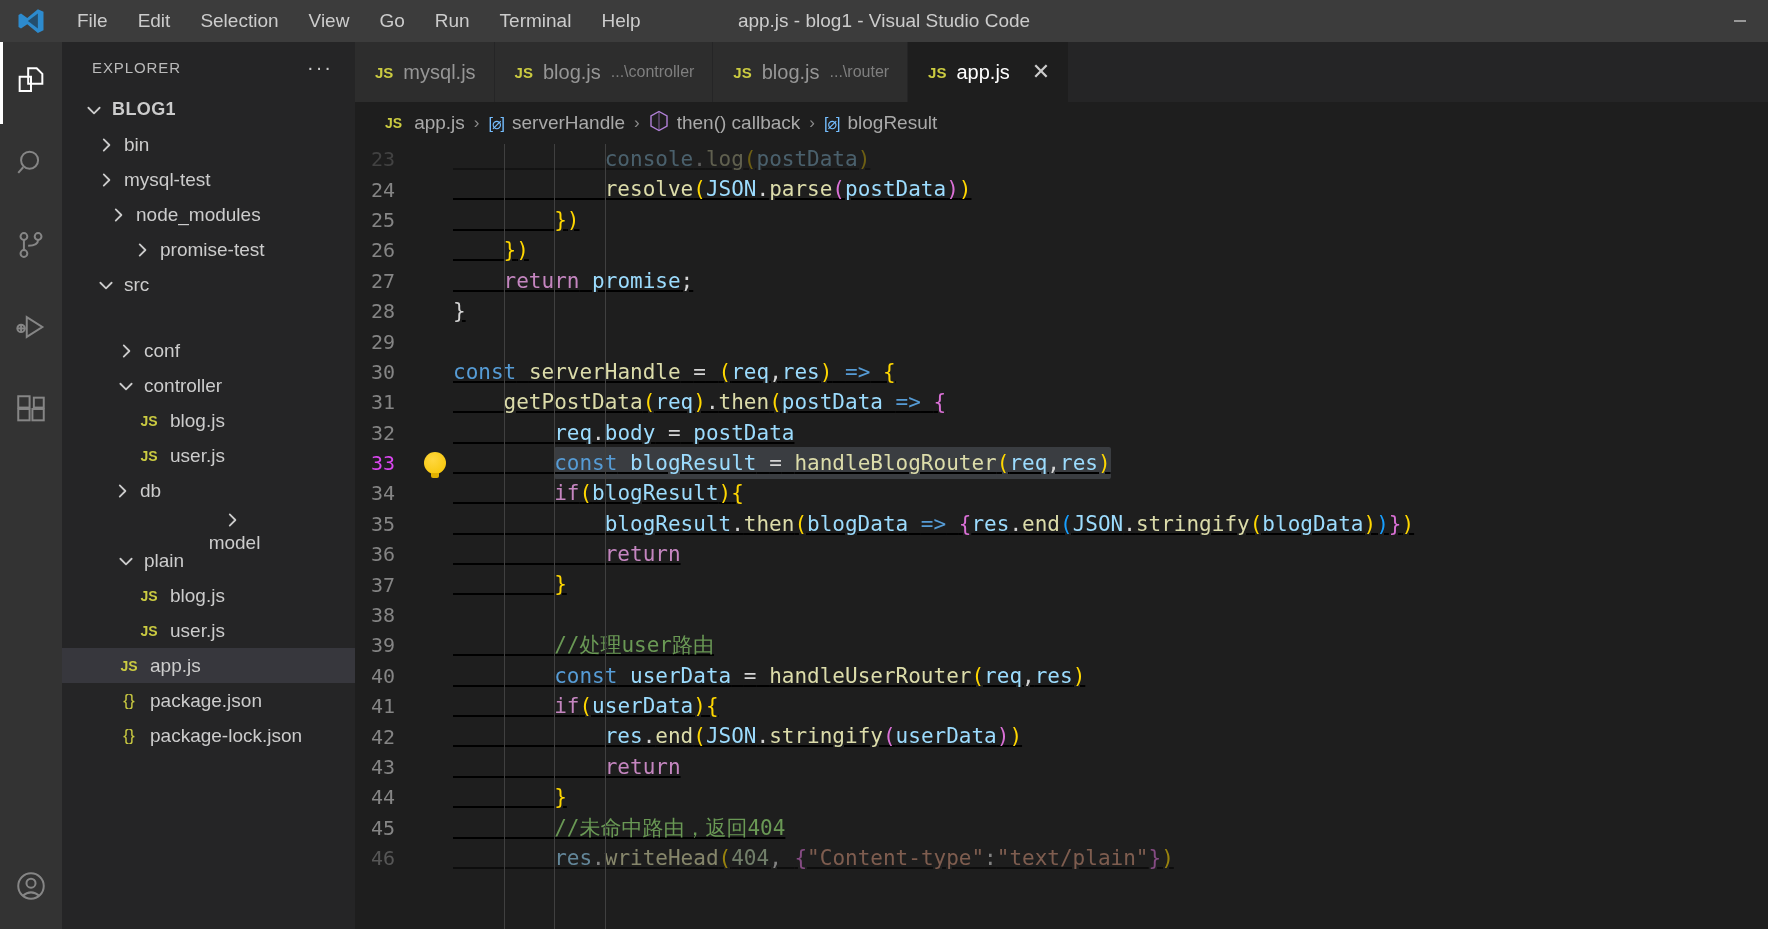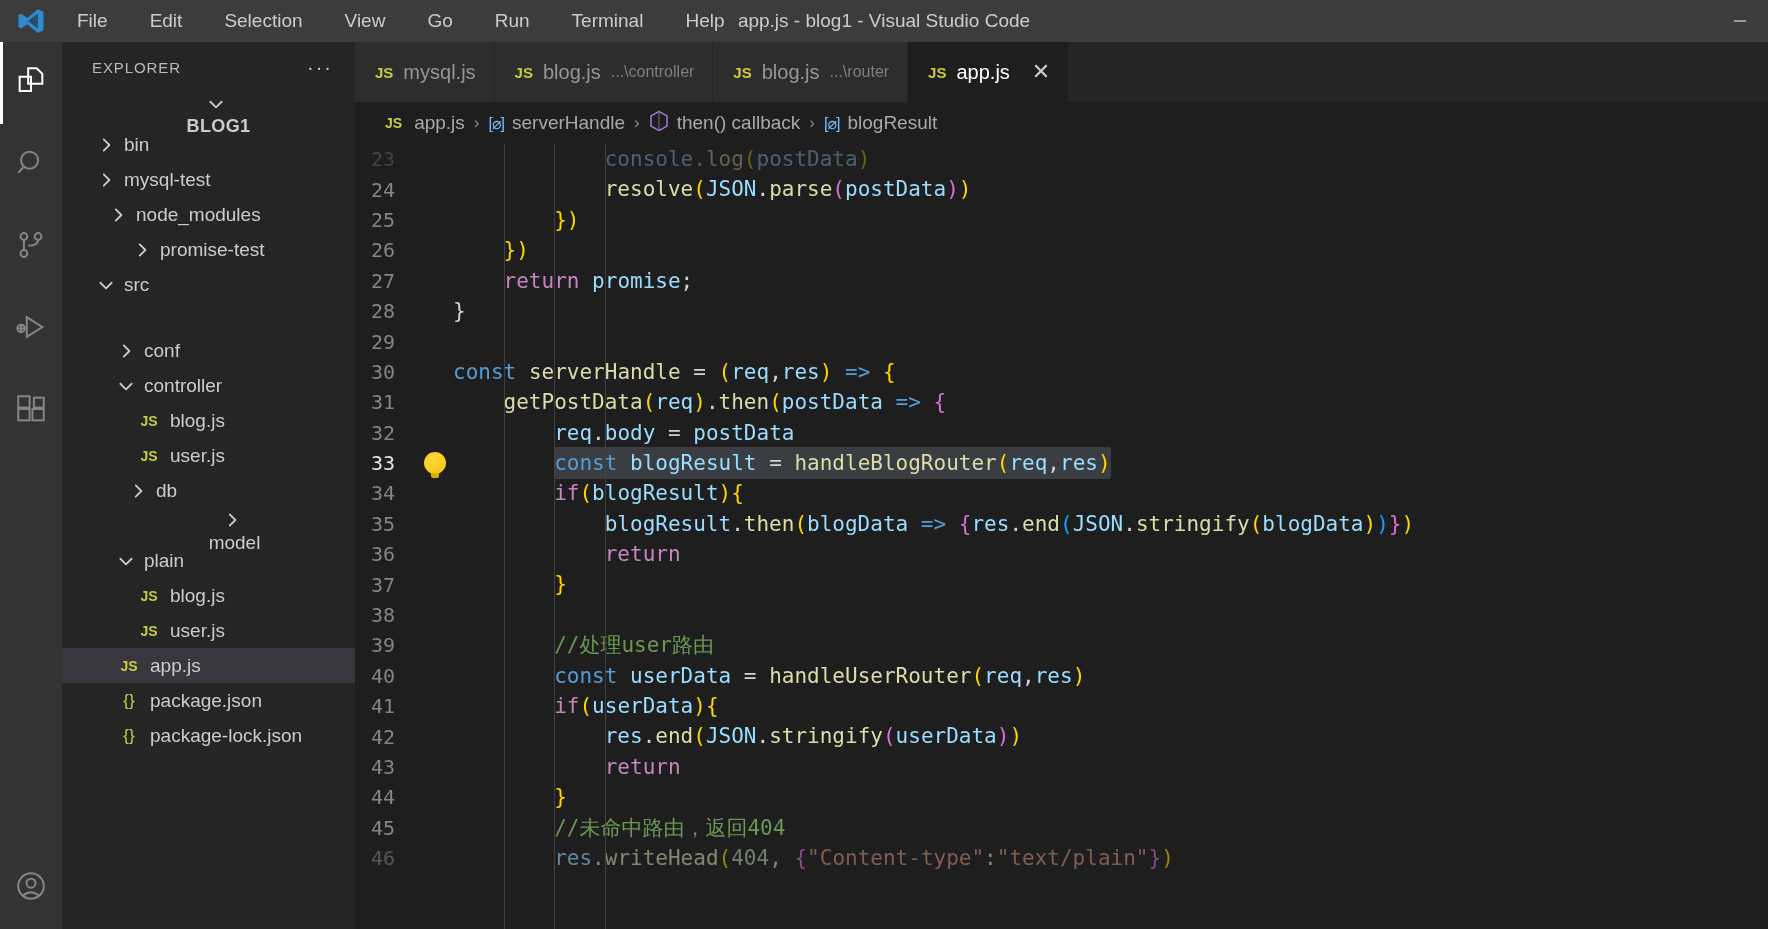--- a/index.html
+++ b/index.html
@@ -10,21 +10,21 @@
     overflow: hidden;
   }
   #app { position: relative; width: 1768px; height: 929px; display: flex; flex-direction: column; }
 
   
   .titlebar {
     height: 42px; background: #3c3c3c; display: flex; align-items: center;
     flex: 0 0 42px; position: relative;
   }
   .vs-logo { width: 62px; height: 42px; display: flex; align-items: center; justify-content: center; }
-  .menu { display: flex; align-items: center; gap: 12px; }
+  .menu { display: flex; align-items: center; gap: 0px; }
   .menu-item {
     color: #cccccc; font-size: 19px; padding: 4px 15px; line-height: 26px;
     font-family: "Liberation Sans", sans-serif; white-space: nowrap;
   }
   .win-title {
     position: absolute; left: 0; right: 0; text-align: center;
     color: #cccccc; font-size: 19px; pointer-events: none;
   }
   .win-controls { margin-left: auto; display: flex; height: 42px; z-index: 3; }
   .win-btn { width: 56px; height: 42px; display: flex; align-items: center; justify-content: center; color: #cccccc; }
@@ -96,27 +96,27 @@
   .bc { display: flex; align-items: center; gap: 8px; }
   .bc-sep { color: #8c8c8c; margin: 0 9px; font-size: 17px; }
   .bc .jsicon { flex: 0 0 auto; font-size: 14px; margin-right: 4px; }
   .sym-box { color: #75beff; font-size: 16px; letter-spacing: -1px; }
   .sym-hex { color: #b180d7; font-size: 17px; }
 
   
   .codearea { flex: 1 1 auto; position: relative; overflow: hidden; display: flex; }
   .cl {
     height: 30.4px; line-height: 30.4px; display: flex; align-items: center;
-    font-family: "DejaVu Sans Mono", monospace; font-size: 21px; white-space: pre;
+    font-family: "DejaVu Sans Mono", monospace; font-size: 21px; white-space: pre; text-decoration: underline;
   }
   .lnum {
     width: 62px; flex: 0 0 62px; text-align: right; padding-right: 22px;
     color: #858585; font-family: "DejaVu Sans Mono", monospace; font-size: 20px;
   }
-  .lnum.cur { color: #e5e5e5; }
+  .lnum.cur { color: #d946ef; }
   .gm { width: 36px; flex: 0 0 36px; display: flex; align-items: center; justify-content: center; }
   .ctext { flex: 1 1 auto; position: relative; }
   .rowline { display: flex; height: 30.4px; align-items: center; }
 
   
   .kw   { color: #569cd6; }
   .kw2  { color: #c586c0; }
   .fn   { color: #dcdcaa; }
   .var  { color: #9cdcfe; }
   .num  { color: #b5cea8; }
@@ -234,21 +234,21 @@
         </span>
       </div>
     </div>
 
     <div class="sidebar">
       <div class="sidebar-head">
         <span>EXPLORER</span>
         <span class="dots">···</span>
       </div>
       <div class="tree" id="file-tree">
-          <div class="row root" style="padding-left: 20px; flex-direction: column;">
+          <div class="row root" style="padding-left: 20px;">
             <span class="chev">
               <svg width="18" height="18" viewBox="0 0 16 16" stroke-width="1.6" stroke-linecap="round" stroke-linejoin="round">
                 <polyline points="3,6 8,11 13,6"></polyline>
               </svg>
             </span>
             <span class="rowlabel">BLOG1</span>
           </div>
           <div class="row" style="padding-left: 32px;">
             <span class="chev">
               <svg width="18" height="18" viewBox="0 0 16 16" stroke-width="1.6" stroke-linecap="round" stroke-linejoin="round">
@@ -306,21 +306,21 @@
             <span class="rowlabel">controller</span>
           </div>
           <div class="row" style="padding-left: 72px;">
             <span class="jsicon">JS</span>
             <span class="rowlabel">blog.js</span>
           </div>
           <div class="row" style="padding-left: 72px;">
             <span class="jsicon">JS</span>
             <span class="rowlabel">user.js</span>
           </div>
-          <div class="row" style="padding-left: 64px;">
+          <div class="row" style="padding-left: 48px;">
             <span class="chev">
               <svg width="18" height="18" viewBox="0 0 16 16" stroke-width="1.6" stroke-linecap="round" stroke-linejoin="round">
                 <polyline points="6,3 11,8 6,13"></polyline>
               </svg>
             </span>
             <span class="rowlabel">db</span>
           </div>
           <div class="row" style="padding-left: 52px; flex-direction: column;">
             <span class="chev">
               <svg width="18" height="18" viewBox="0 0 16 16" stroke-width="1.6" stroke-linecap="round" stroke-linejoin="round">

